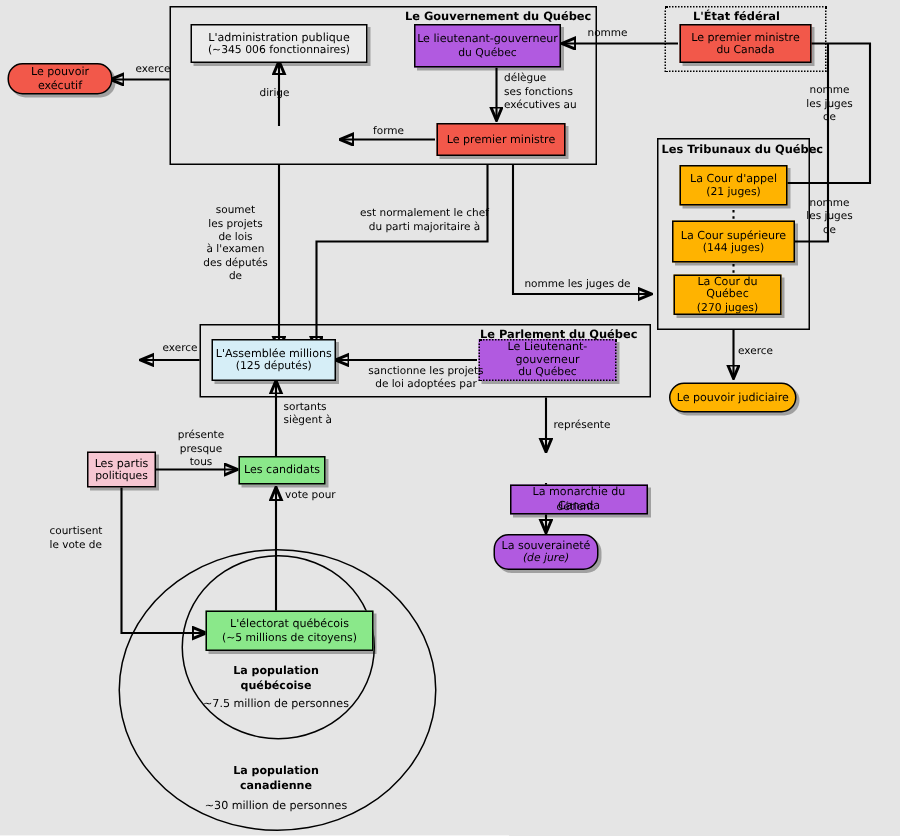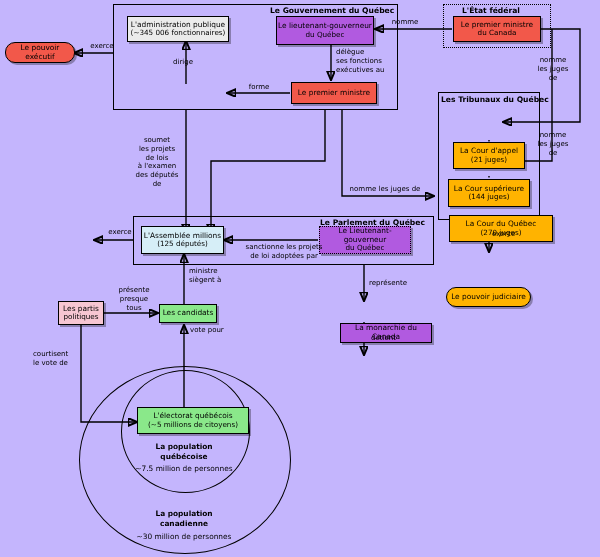--- a/index.html
+++ b/index.html
@@ -1,33 +1,33 @@
 <!DOCTYPE html>
 <html><head>
 <meta charset="utf-8">
 <style>
   html,body{margin:0;padding:0;background:#ffffff;}
   body{font-family:"DejaVu Sans","Liberation Sans",sans-serif;}
-  #canvas{position:relative;width:600px;height:557px;background:#c4b5fd;overflow:hidden;}
+  #canvas{position:relative;width:600px;height:557px;background:#e5e5e5;overflow:hidden;}
 
   
   .node{position:absolute;box-sizing:border-box;border:1.4px solid #000;
         display:flex;flex-direction:column;align-items:center;justify-content:center;
         text-align:center;line-height:1.15;font-size:7.4px;color:#000;
         box-shadow:2px 2px 0 rgba(0,0,0,.30);z-index:6;}
   .node .l2{font-size:7.2px;}
 
   .grey{background:#ebebeb;}
   .red{background:#f2584a;}
   .purple{background:#b15ae0;}
   .purple-d{background:#b15ae0;border:1.4px dotted #000;}
   .blue{background:#d6eef7;}
   .green{background:#8ae88a;}
   .pink{background:#f7c6d2;}
-  .orange{background:#ffb300;margin-top:32px;}
+  .orange{background:#ffb300;}
 
   .pill{border-radius:10px;}
 
   
   .frame{position:absolute;box-sizing:border-box;border:1.4px solid #000;background:transparent;z-index:2;}
   .frame.dotted{border:1.6px dotted #000;}
   .frame-title{position:absolute;font-size:7.6px;font-weight:bold;color:#000;z-index:7;white-space:nowrap;}
 
   
   .lab{position:absolute;font-size:7px;color:#000;line-height:1.25;text-align:center;z-index:8;white-space:pre;}
@@ -114,21 +114,21 @@
   <div class="poptxt" style="left:114px;top:464px;width:140px;">~7.5 million de personnes</div>
 
   <div class="poptxt" style="left:124px;top:509px;width:120px;font-weight:bold;">La population
 canadienne</div>
   <div class="poptxt" style="left:114px;top:532px;width:140px;">~30 million de personnes</div>
 
   <div class="node red pill" style="left:5px;top:42px;width:70px;height:21px;">
     <span>Le pouvoir exécutif</span>
   </div>
 
-  <div class="node grey" style="left:127px;top:16px;width:102px;height:26px;">
+  <div class="node grey" style="left:127px;top:16px;width:118px;height:26px;">
     <span>L'administration publique</span>
     <span class="l2">(~345 006  fonctionnaires)</span>
   </div>
 
   <div class="node purple" style="left:276px;top:16px;width:98px;height:29px;">
     <span>Le lieutenant-gouverneur</span>
     <span class="l2">du Québec</span>
   </div>
 
   <div class="node red" style="left:453px;top:16px;width:88px;height:26px;">
@@ -144,21 +144,21 @@
   <div class="node orange" style="left:453px;top:110px;width:72px;height:27px;">
     <span>La Cour d'appel</span>
     <span class="l2">(21 juges)</span>
   </div>
 
   <div class="node orange" style="left:448px;top:147px;width:82px;height:28px;">
     <span>La Cour supérieure</span>
     <span class="l2">(144 juges)</span>
   </div>
 
-  <div class="node orange" style="left:449px;top:183px;width:104px;height:27px;">
+  <div class="node orange" style="left:449px;top:183px;width:72px;height:27px;">
     <span>La Cour du Québec</span>
     <span class="l2">(270 juges)</span>
   </div>
 
   <div class="node orange pill" style="left:446px;top:255px;width:85px;height:20px;">
     <span>Le pouvoir judiciaire</span>
   </div>
 
 
   <div class="node blue" style="left:141px;top:226px;width:83px;height:28px;">
@@ -168,20 +168,24 @@
 
   <div class="node purple-d" style="left:319px;top:226px;width:92px;height:28px;">
     <span>Le Lieutenant-gouverneur</span>
     <span class="l2">du Québec</span>
   </div>
 
   <div class="node purple" style="left:340px;top:302px;width:92px;height:20px;margin-top:21px;">
     <span>La monarchie du Canada</span>
   </div>
 
+  <div class="node purple pill" style="left:329px;top:356px;width:70px;height:24px;">
+    <span>La souveraineté</span>
+    <span class="l2" style="font-style:italic;">(de jure)</span>
+  </div>
 
   <div class="node pink" style="left:58px;top:301px;width:46px;height:24px;">
     <span>Les partis</span>
     <span class="l2">politiques</span>
   </div>
 
   <div class="node green" style="left:159px;top:304px;width:58px;height:19px;">
     <span>Les candidats</span>
   </div>
 
@@ -202,28 +206,30 @@
 de</div>
   <div class="lab" style="left:530px;top:131px;width:46px;">nomme
 les juges
 de</div>
   <div class="lab" style="left:133px;top:136px;width:48px;">soumet
 les projets
 de lois
 à l'examen
 des députés
 de</div>
+  <div class="lab" style="left:218px;top:138px;width:130px;">est normalement le chef
+du parti majoritaire à</div>
   <div class="lab" style="left:336px;top:185px;width:98px;">nomme les juges de</div>
   <div class="lab" style="left:100px;top:228px;width:40px;">exerce</div>
   <div class="lab" style="left:232px;top:243px;width:104px;">sanctionne les projets
 de loi adoptées par</div>
   <div class="lab" style="left:492px;top:230px;width:40px;text-align:left;">exerce</div>
   <div class="lab" style="left:369px;top:279px;width:54px;text-align:left;">représente</div>
   <div class="lab" style="left:371px;top:334px;width:44px;text-align:left;">détient</div>
-  <div class="lab" style="left:189px;top:267px;width:60px;text-align:left;">ministre
+  <div class="lab" style="left:189px;top:267px;width:60px;text-align:left;">sortants
 siègent à</div>
   <div class="lab" style="left:111px;top:286px;width:46px;">présente
 presque
 tous</div>
   <div class="lab" style="left:190px;top:326px;width:48px;text-align:left;">vote pour</div>
   <div class="lab" style="left:33px;top:350px;width:48px;text-align:left;">courtisent
 le vote de</div>
 
 </div>
 

